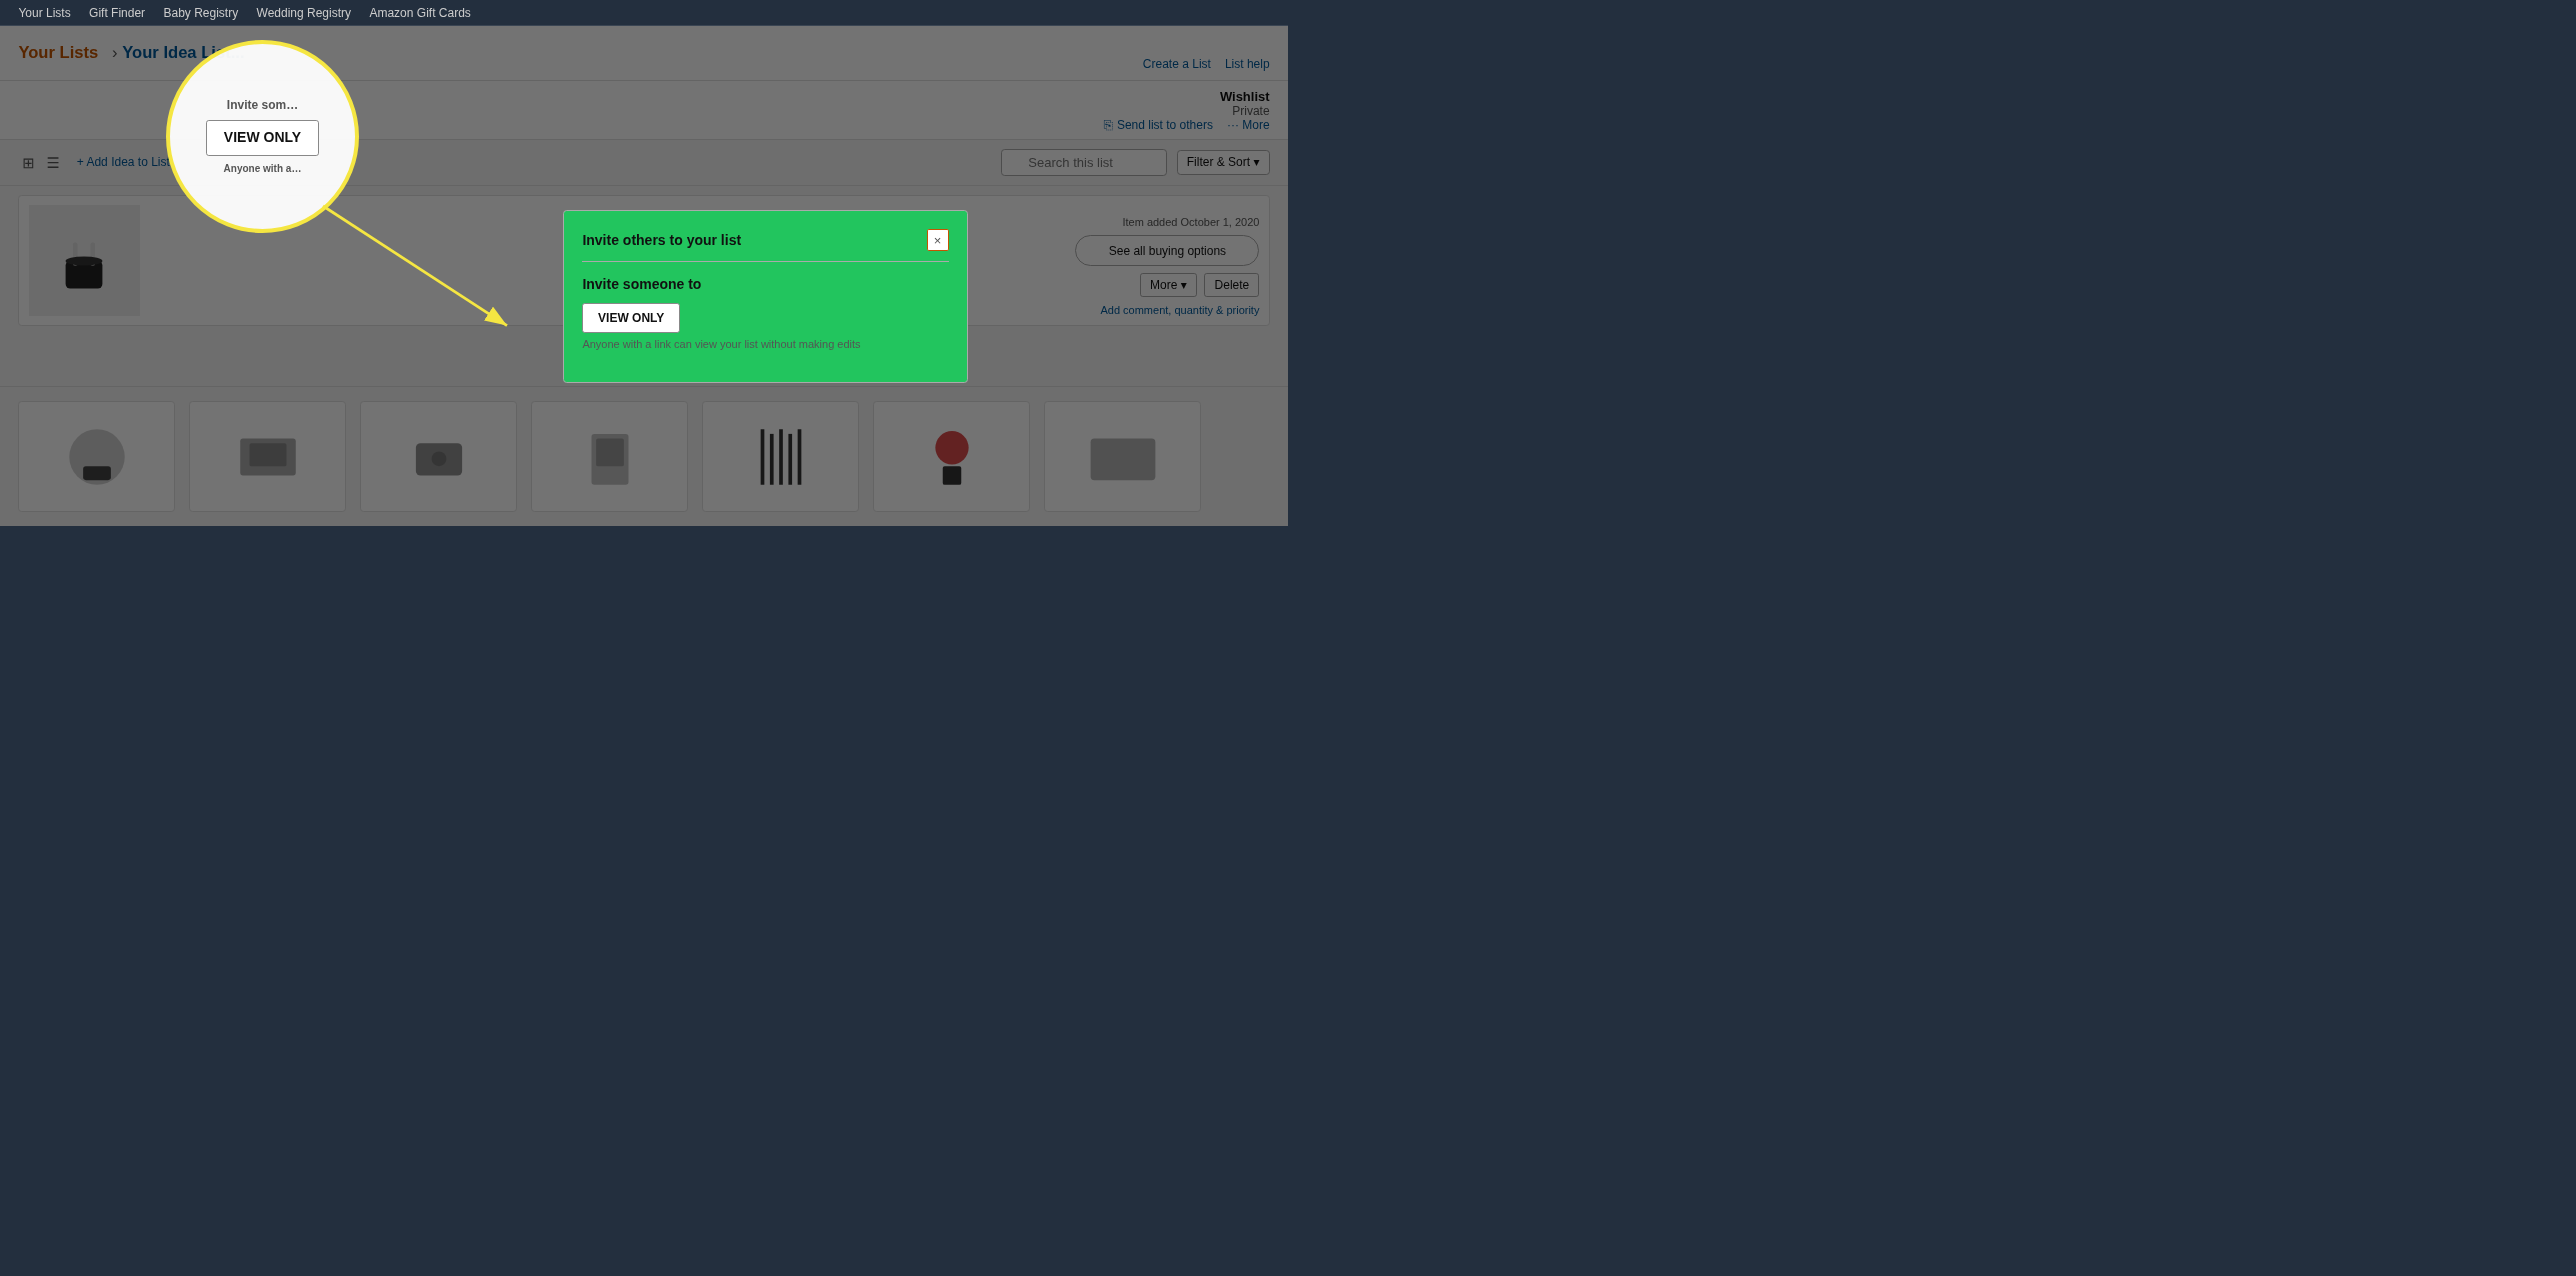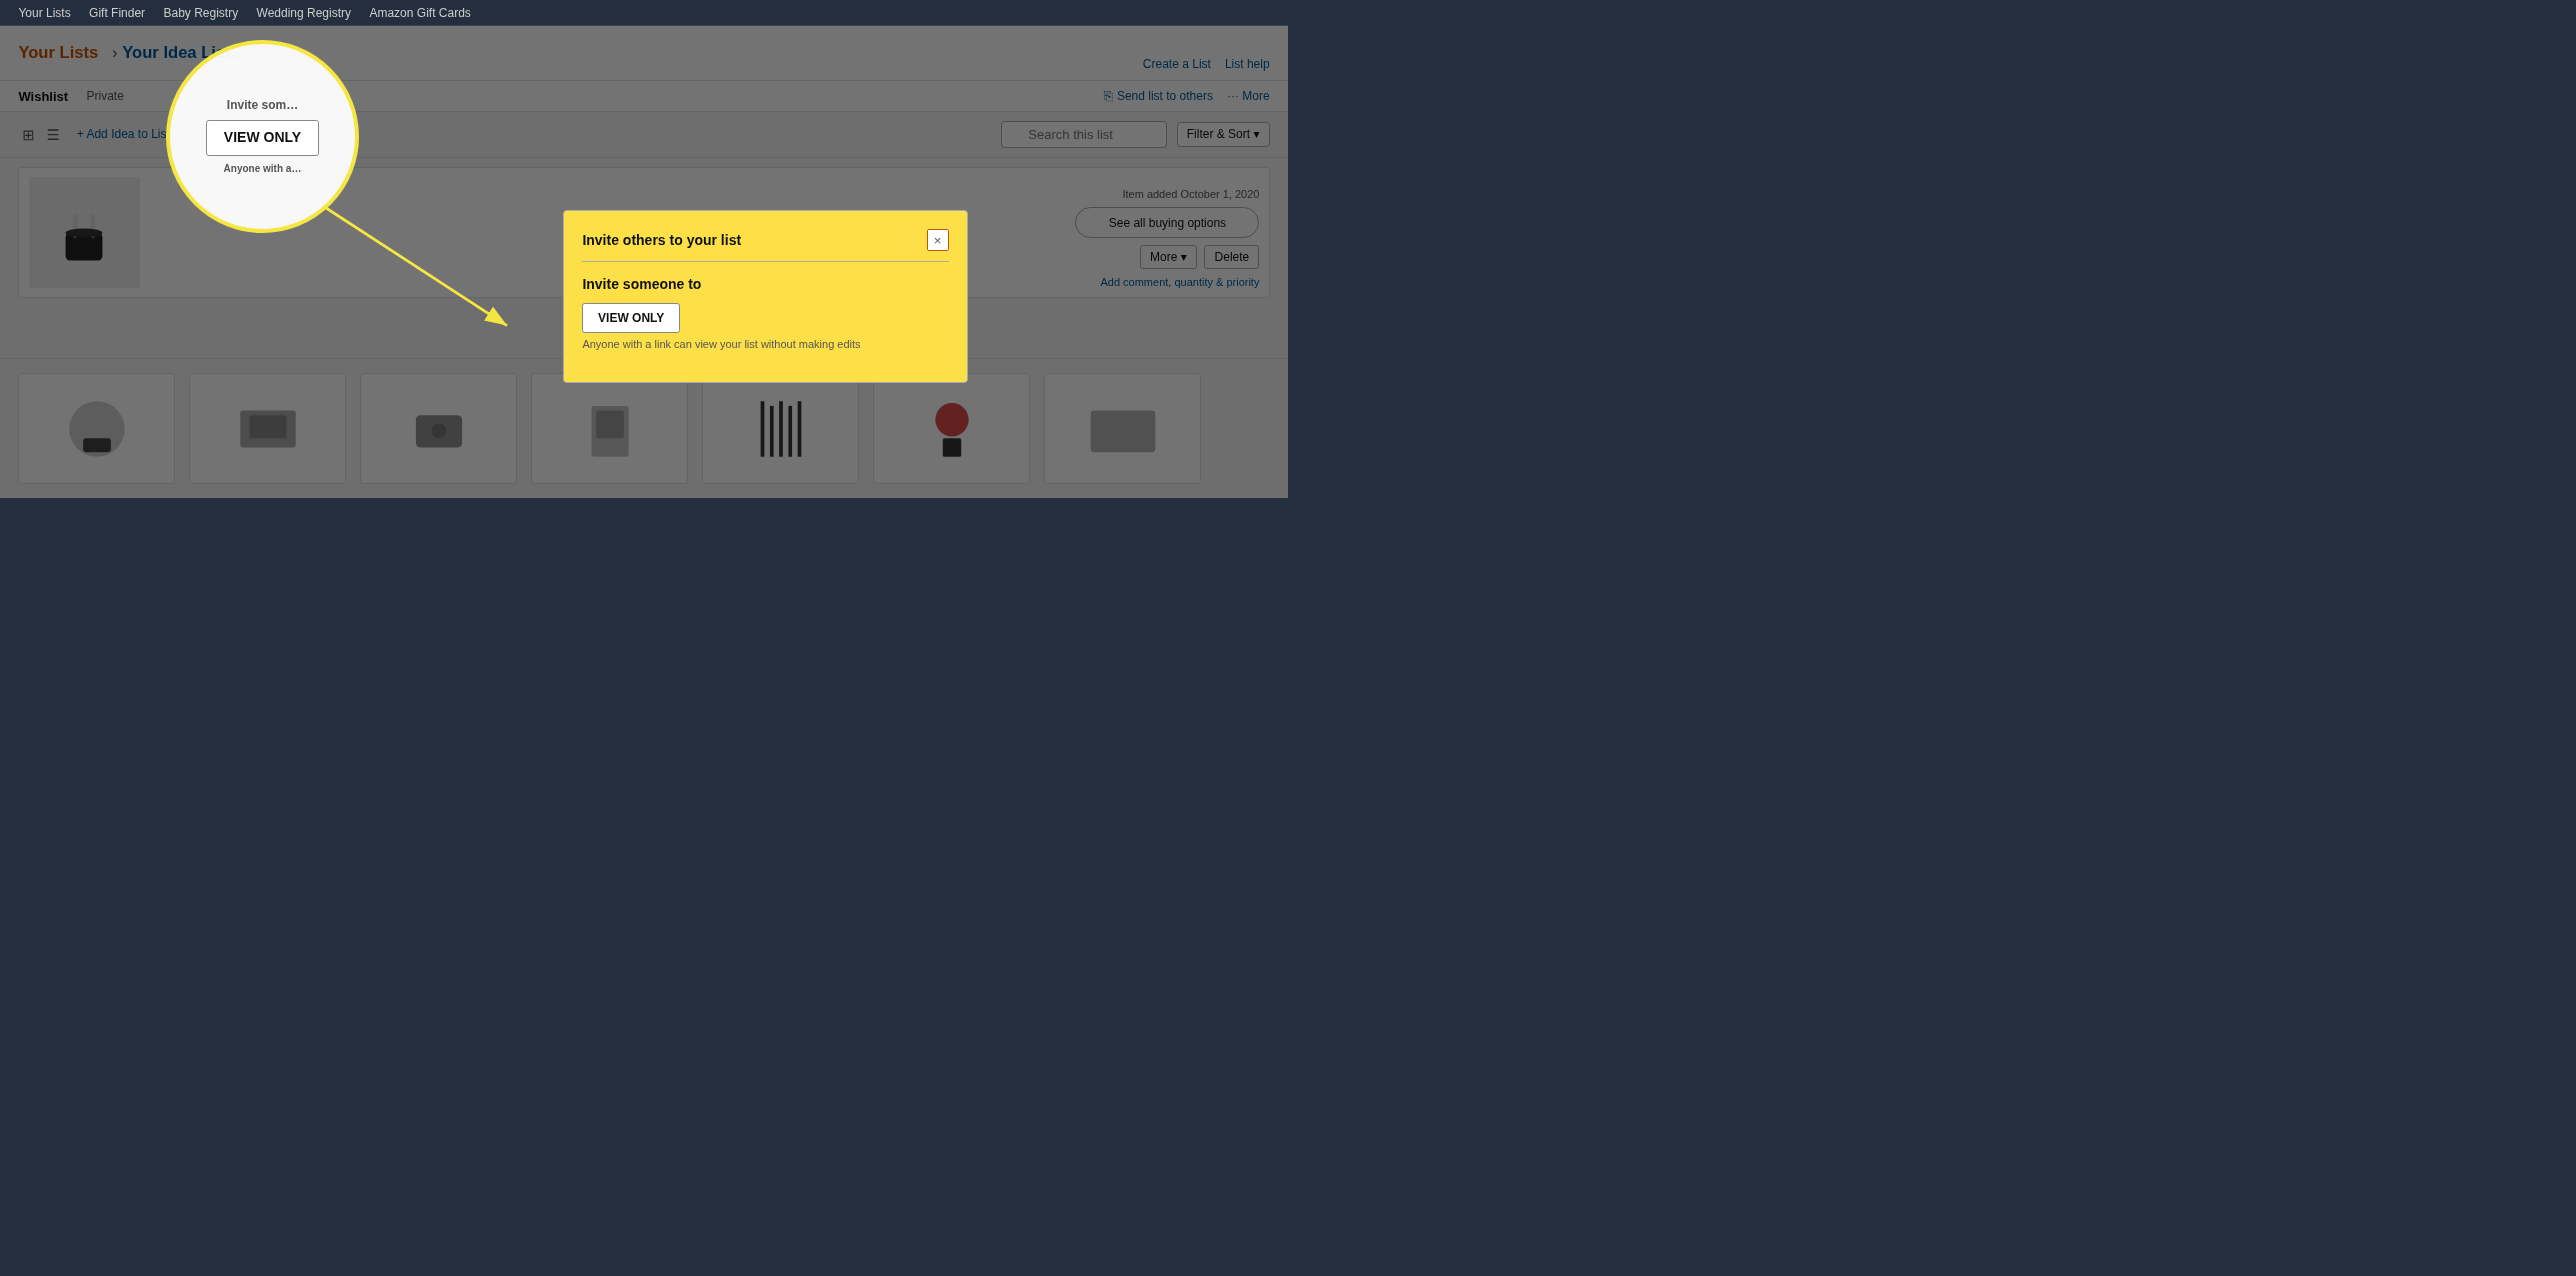--- a/index.html
+++ b/index.html
@@ -71,22 +71,23 @@
       color: #005a9c;
       font-size: 12px;
       text-decoration: none;
     }
 
     
     .list-meta {
       background: #fff;
       padding: 7.4px 18.4px;
       display: flex;
-      align-items: flex-start;
+      align-items: flex-end;
       border-bottom: 0.9px solid #ddd;
+      flex-direction: column;
     }
     .list-meta-name {
       font-weight: bold;
       font-size: 13px;
       color: #111;
     }
     .list-meta-privacy {
       color: #555;
       font-size: 12px;
       margin-left: 18.4px;
@@ -300,21 +301,21 @@
       background: rgba(0,0,0,0.55);
       z-index: 10;
     }
 
     
     .modal {
       position: absolute;
       top: 184px;
       left: 50%;
       transform: translateX(-20%);
-      background: #fde047;
+      background: #22c55e;
       border: 0.9px solid #aaa;
       border-radius: 3.7px;
       padding: 18.4px;
       z-index: 20;
       width: 405px;
     }
     .modal-header {
       display: flex;
       align-items: center;
       justify-content: space-between;

